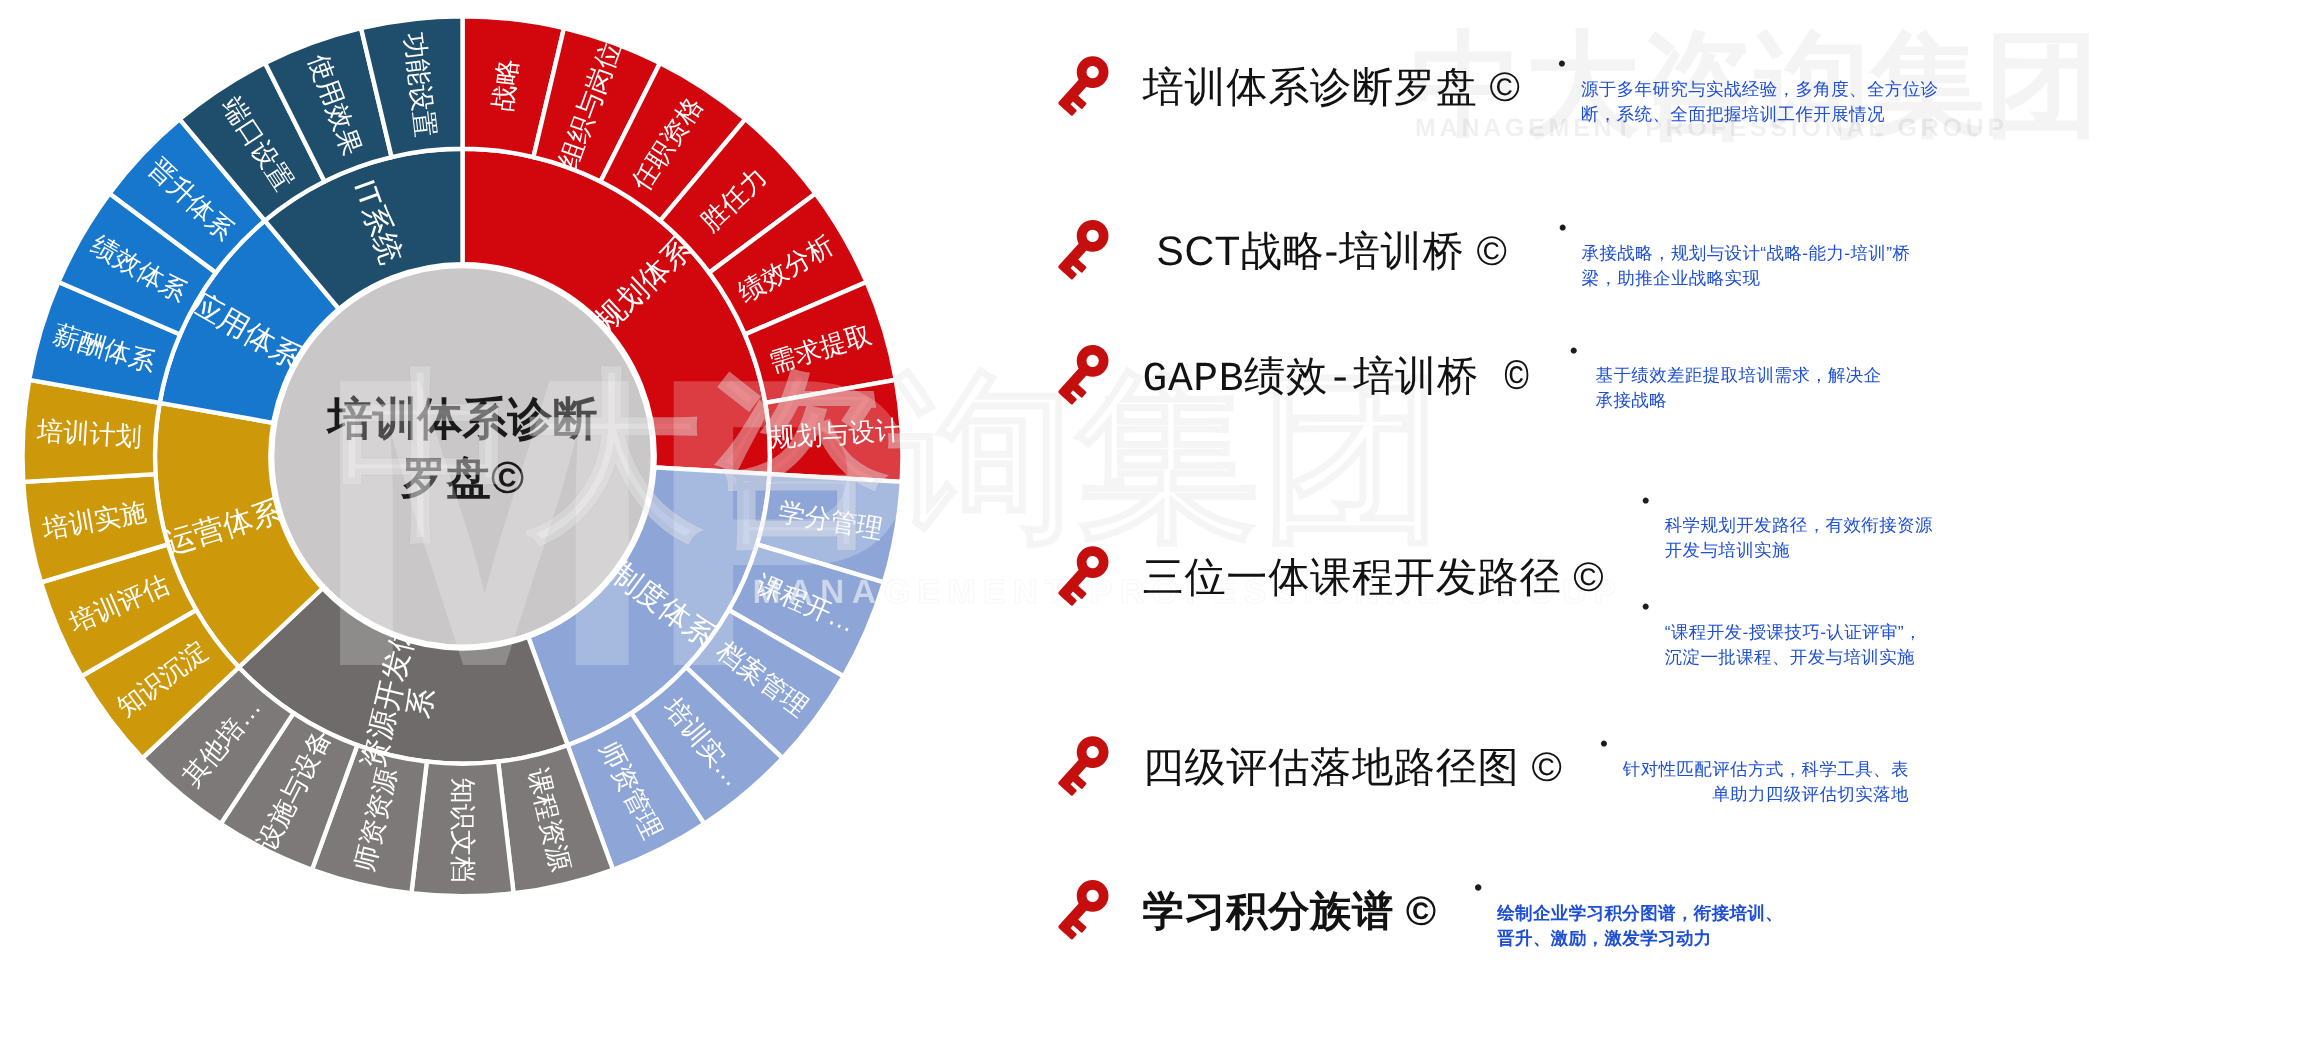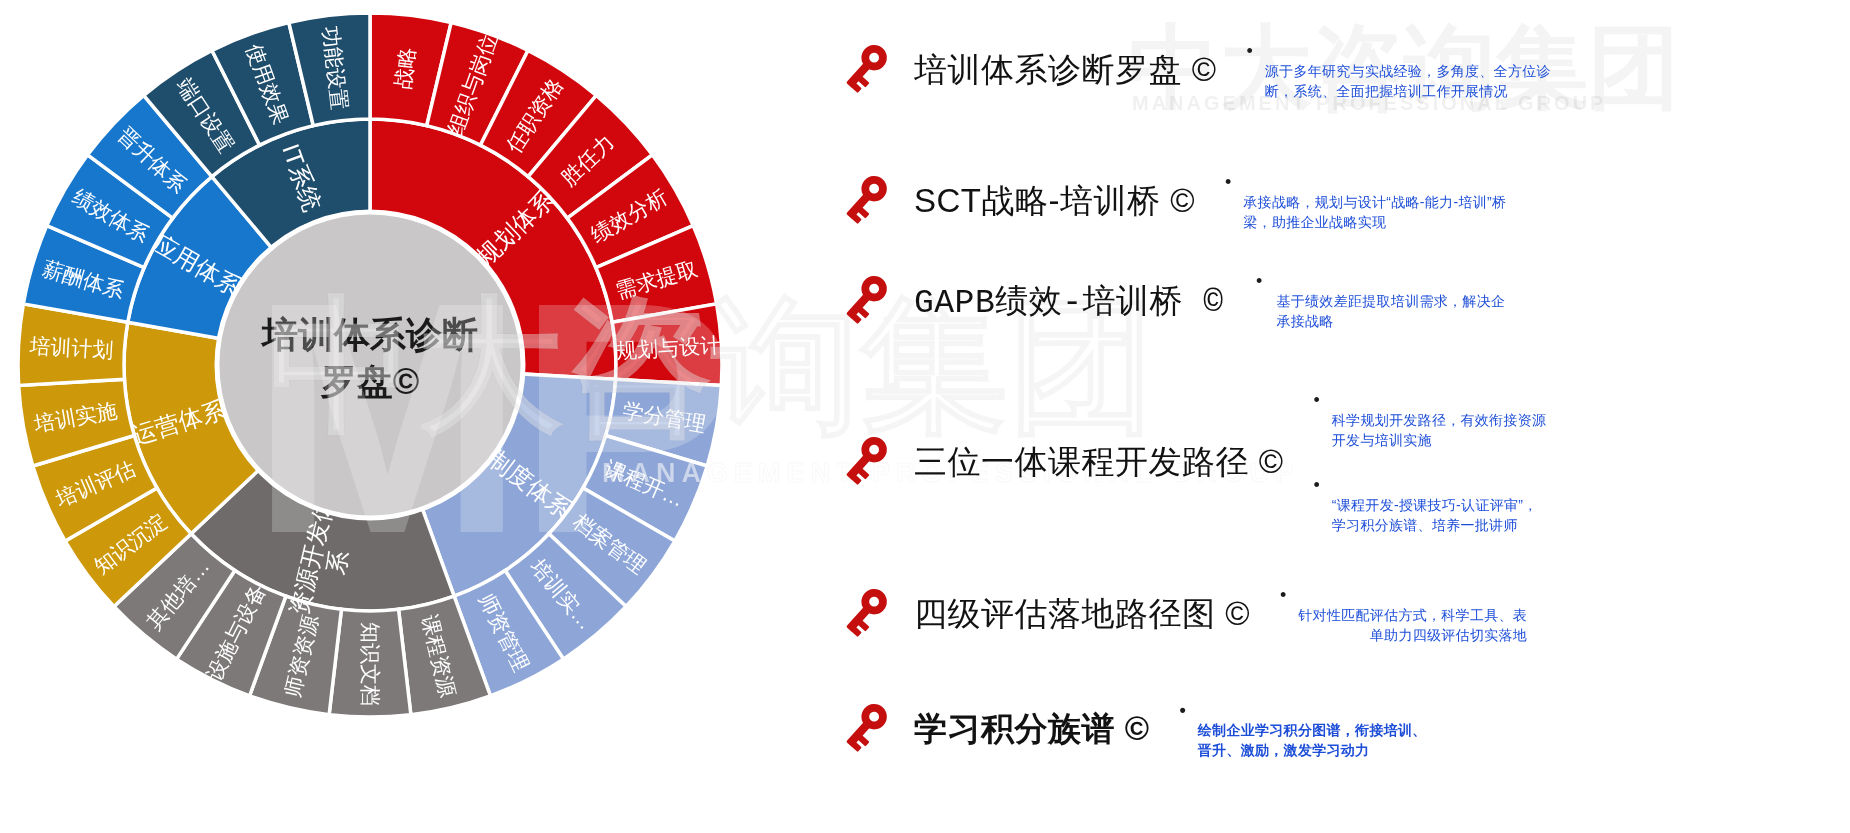--- a/index.html
+++ b/index.html
@@ -126,21 +126,21 @@
         </svg>
         <div class="method-title">培训体系诊断罗盘 ©</div>
         <div class="method-bullets">
           <div class="bullet-line">
             <span class="bullet-dot">•</span>
             <span class="bullet-text">源于多年研究与实战经验，多角度、全方位诊
 断，系统、全面把握培训工作开展情况</span>
           </div>
         </div>
       </div>
-      <div class="method-row" style="top: 155px; height: 92px;">
+      <div class="method-row" style="top: 155px; height: 92px; gap: 11px;">
         <svg class="key-icon" width="50" height="56" viewBox="0 0 48 54">
           <g transform="rotate(42 24 27)">
             <circle cx="24" cy="11" r="8.5" fill="none" stroke="#C50F0F" stroke-width="7.5"></circle>
             <rect x="20" y="18" width="8" height="29" rx="1.5" fill="#C50F0F"></rect>
             <rect x="26" y="32" width="11" height="6" rx="1" fill="#C50F0F"></rect>
             <rect x="26" y="41" width="9" height="6" rx="1" fill="#C50F0F"></rect>
           </g>
         </svg>
         <div class="method-title">SCT战略-培训桥 ©</div>
         <div class="method-bullets">
@@ -181,21 +181,21 @@
         <div class="method-title">三位一体课程开发路径 ©</div>
         <div class="method-bullets">
           <div class="bullet-line">
             <span class="bullet-dot">•</span>
             <span class="bullet-text">科学规划开发路径，有效衔接资源
 开发与培训实施</span>
           </div>
           <div class="bullet-line">
             <span class="bullet-dot">•</span>
             <span class="bullet-text">“课程开发-授课技巧-认证评审”，
-学习积分族谱、培养一批讲师</span>
+沉淀一批课程、开发与培训实施</span>
           </div>
         </div>
       </div>
       <div class="method-row" style="top: 568px; height: 92px; text-align: right;">
         <svg class="key-icon" width="50" height="56" viewBox="0 0 48 54">
           <g transform="rotate(42 24 27)">
             <circle cx="24" cy="11" r="8.5" fill="none" stroke="#C50F0F" stroke-width="7.5"></circle>
             <rect x="20" y="18" width="8" height="29" rx="1.5" fill="#C50F0F"></rect>
             <rect x="26" y="32" width="11" height="6" rx="1" fill="#C50F0F"></rect>
             <rect x="26" y="41" width="9" height="6" rx="1" fill="#C50F0F"></rect>

